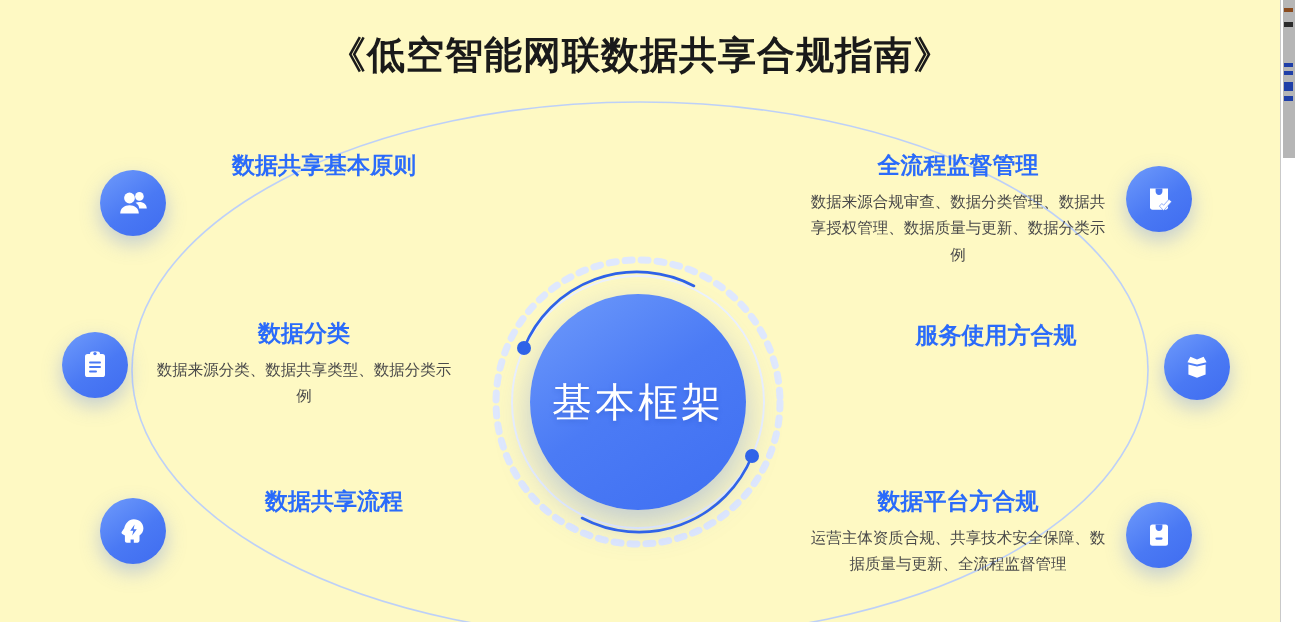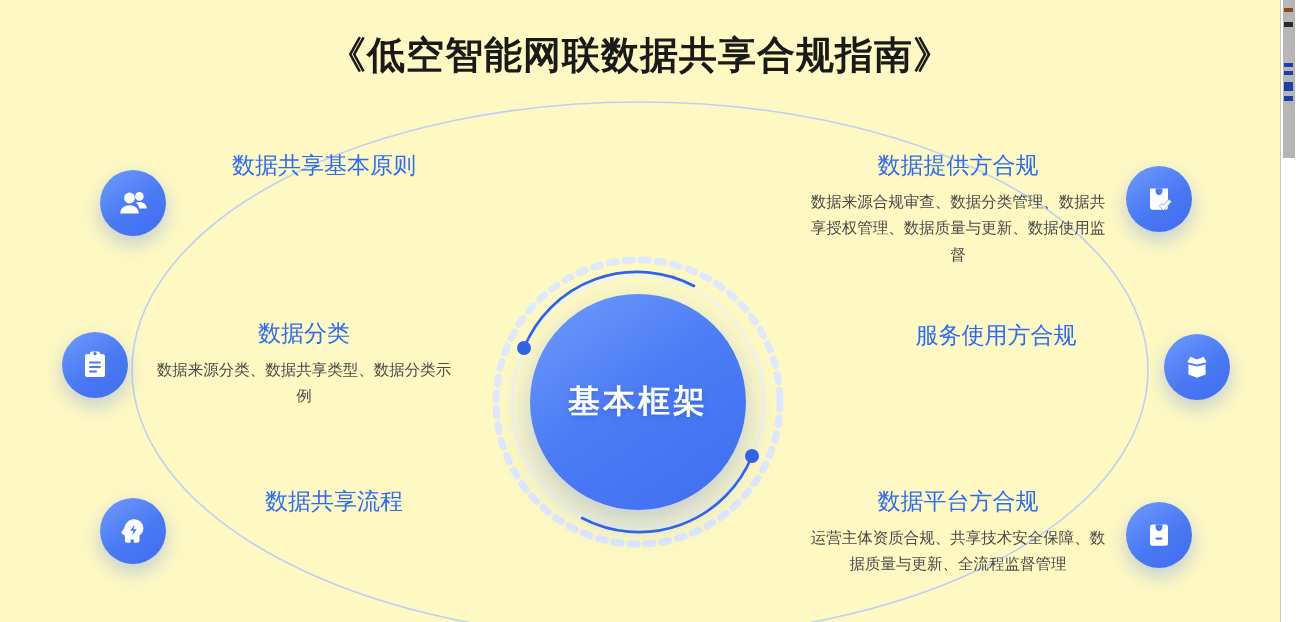--- a/index.html
+++ b/index.html
@@ -66,40 +66,40 @@
   #hub-core {
     position:absolute; left:42px; top:42px;
     width:216px; height:216px;
     border-radius:50%;
     background:linear-gradient(145deg,#6f9bfb 0%,#4b7bf5 48%,#3f6ff2 100%);
     box-shadow:0 14px 34px rgba(70,115,240,.34);
     display:flex; align-items:center; justify-content:center;
   }
   #hub-core-label {
     color:#ffffff;
-    font-size:32px; font-weight:bold;
+    font-size:40px; font-weight:normal;
     letter-spacing:3px;
     text-shadow:0 2px 5px rgba(30,70,180,.30);
     white-space:nowrap;
   }
 
   
   .node { position:absolute; }
   .node-icon {
     position:absolute;
     width:66px; height:66px;
     border-radius:50%;
     background:linear-gradient(145deg,#6f9bfb 0%,#4a79f4 55%,#3f6cf0 100%);
     box-shadow:0 8px 20px rgba(78,120,240,.34);
     display:flex; align-items:center; justify-content:center;
   }
   .node-icon svg { width:32px; height:32px; display:block; }
   .node-text { position:absolute; }
   .node-head {
-    font-size:23px; font-weight:normal;
+    font-size:23px; font-weight:bold;
     color:#2a6bfa;
     line-height:1.2;
     white-space:nowrap;
   }
   .node-body {
     margin-top:9px;
     font-size:15.5px;
     color:#4a4a4a;
     line-height:1.72;
   }
@@ -192,22 +192,22 @@
 
   <div class="node right" id="node-provider" style="right:104px; top:152px; width:390px;">
     <div class="node-icon">
       <svg viewBox="0 0 32 32">
         <path d="M7 5.4h18v18.8c0 1.4-1.1 2.5-2.5 2.5H9.5c-1.4 0-2.5-1.1-2.5-2.5z" fill="#ffffff"></path>
         <path d="M12.6 5.4h6.8v3.1c0 1.9-1.5 3.4-3.4 3.4s-3.4-1.5-3.4-3.4z" fill="#4a79f4"></path>
         <path d="M16.4 23.1l4.2 4.4 8-8.8-2.6-2.4-5.4 6-1.7-1.8z" fill="#ffffff" stroke="#4a79f4" stroke-width="0.6"></path>
       </svg>
     </div>
     <div class="node-text">
-      <div class="node-head">数据提供方合规</div>
-      <div class="node-body">数据来源合规审查、数据分类管理、数据共享授权管理、数据质量与更新、数据使用监督</div>
+      <div class="node-head">全流程监督管理</div>
+      <div class="node-body">数据来源合规审查、数据分类管理、数据共享授权管理、数据质量与更新、数据分类示例</div>
     </div>
   </div>
 
   <div class="node right" id="node-user" style="right:66px; top:322px; width:400px;">
     <div class="node-icon">
       <svg viewBox="0 0 32 32">
         <path d="M16 13.6l-9.6-2.4 3-5.4L16 8.4z" fill="#ffffff"></path>
         <path d="M16 13.6l9.6-2.4-3-5.4L16 8.4z" fill="#ffffff"></path>
         <path d="M7.4 13.4l8.6 2.2v11.2l-8.6-3.4z" fill="#ffffff"></path>
         <path d="M24.6 13.4L16 15.6v11.2l8.6-3.4z" fill="#ffffff"></path>

